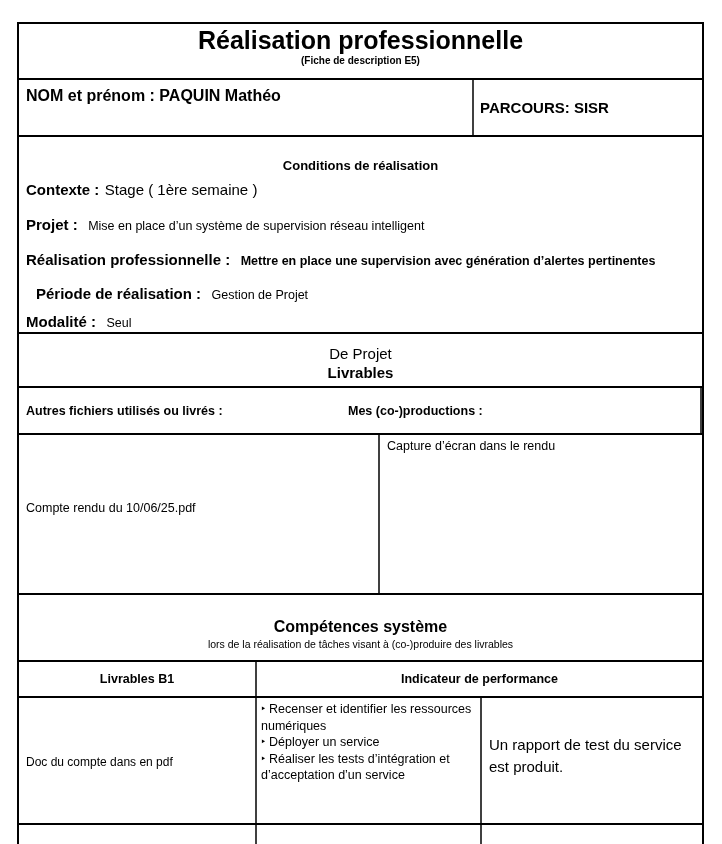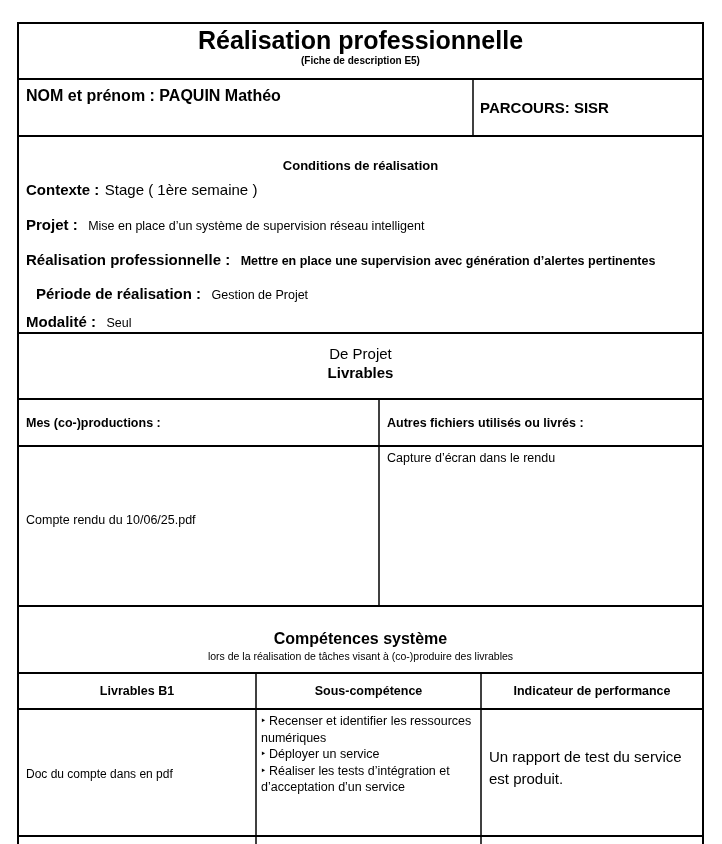--- a/index.html
+++ b/index.html
@@ -49,21 +49,21 @@
   .cond-value { font-size: 12.5px; margin-left: 6px; }
   .cond-value.bold { font-weight: bold; }
   .cond-value.same { font-size: 15px; font-weight: normal; margin-left: 1px; }
   .m-contexte { margin-top: 7px; }
   .m-projet { margin-top: 17px; }
   .m-realisation { margin-top: 16px; }
   .m-periode { margin-top: 15px; margin-left: 10px; }
   .m-modalite { margin-top: 9px; }
 
   
-  .r-deprojet { height: 66px; text-align: center; padding-top: 10px; }
+  .r-deprojet { height: 54px; text-align: center; padding-top: 10px; }
   .dp-line1 { font-size: 15px; line-height: 19px; }
   .dp-line2 { font-size: 15px; font-weight: bold; line-height: 19px; }
 
   
   .r-livr-head { height: 47px; }
   .cell-livr-left { width: 361px; }
   .cell-livr-right { flex: 1; }
   .livr-head-cell { display: flex; align-items: center; padding-left: 7px; font-size: 12.5px; font-weight: bold; }
 
   
@@ -137,22 +137,22 @@
     </div>
   </div>
 
   <div class="row r-deprojet">
     <div class="dp-line1">De Projet</div>
     <div class="dp-line2">Livrables</div>
   </div>
 
   <div class="row r-livr-head">
     <div class="cells">
+      <div class="cell cell-livr-right livr-head-cell">Autres fichiers utilisés ou livrés :</div>
       <div class="cell vline cell-livr-left livr-head-cell">Mes (co-)productions :</div>
-      <div class="cell cell-livr-right livr-head-cell">Autres fichiers utilisés ou livrés :</div>
     </div>
   </div>
 
   <div class="row r-livr-content">
     <div class="cells">
       <div class="cell vline cell-prod">
         <div class="prod-text">Compte rendu du 10/06/25.pdf</div>
       </div>
       <div class="cell cell-autres">
         <span>Capture d’écran dans le rendu</span>
@@ -161,21 +161,20 @@
   </div>
 
   <div class="row r-comp-title">
     <div class="comp-title">Compétences système</div>
     <div class="comp-subtitle">lors de la réalisation de tâches visant à (co-)produire des livrables</div>
   </div>
 
   <div class="row r-comp-head">
     <div class="cells">
       <div class="cell vline col-1 comp-head-cell">Livrables B1</div>
-      <div class="cell vline col-2 comp-head-cell">Sous-compétence</div>
       <div class="cell col-3 comp-head-cell">Indicateur de performance</div>
     </div>
   </div>
 
   <div class="row r-comp-row">
     <div class="cells">
       <div class="cell vline col-1 cell-doc">
         <div class="doc-text">Doc du compte dans en pdf</div>
       </div>
       <div class="cell vline col-2 cell-souscomp">

